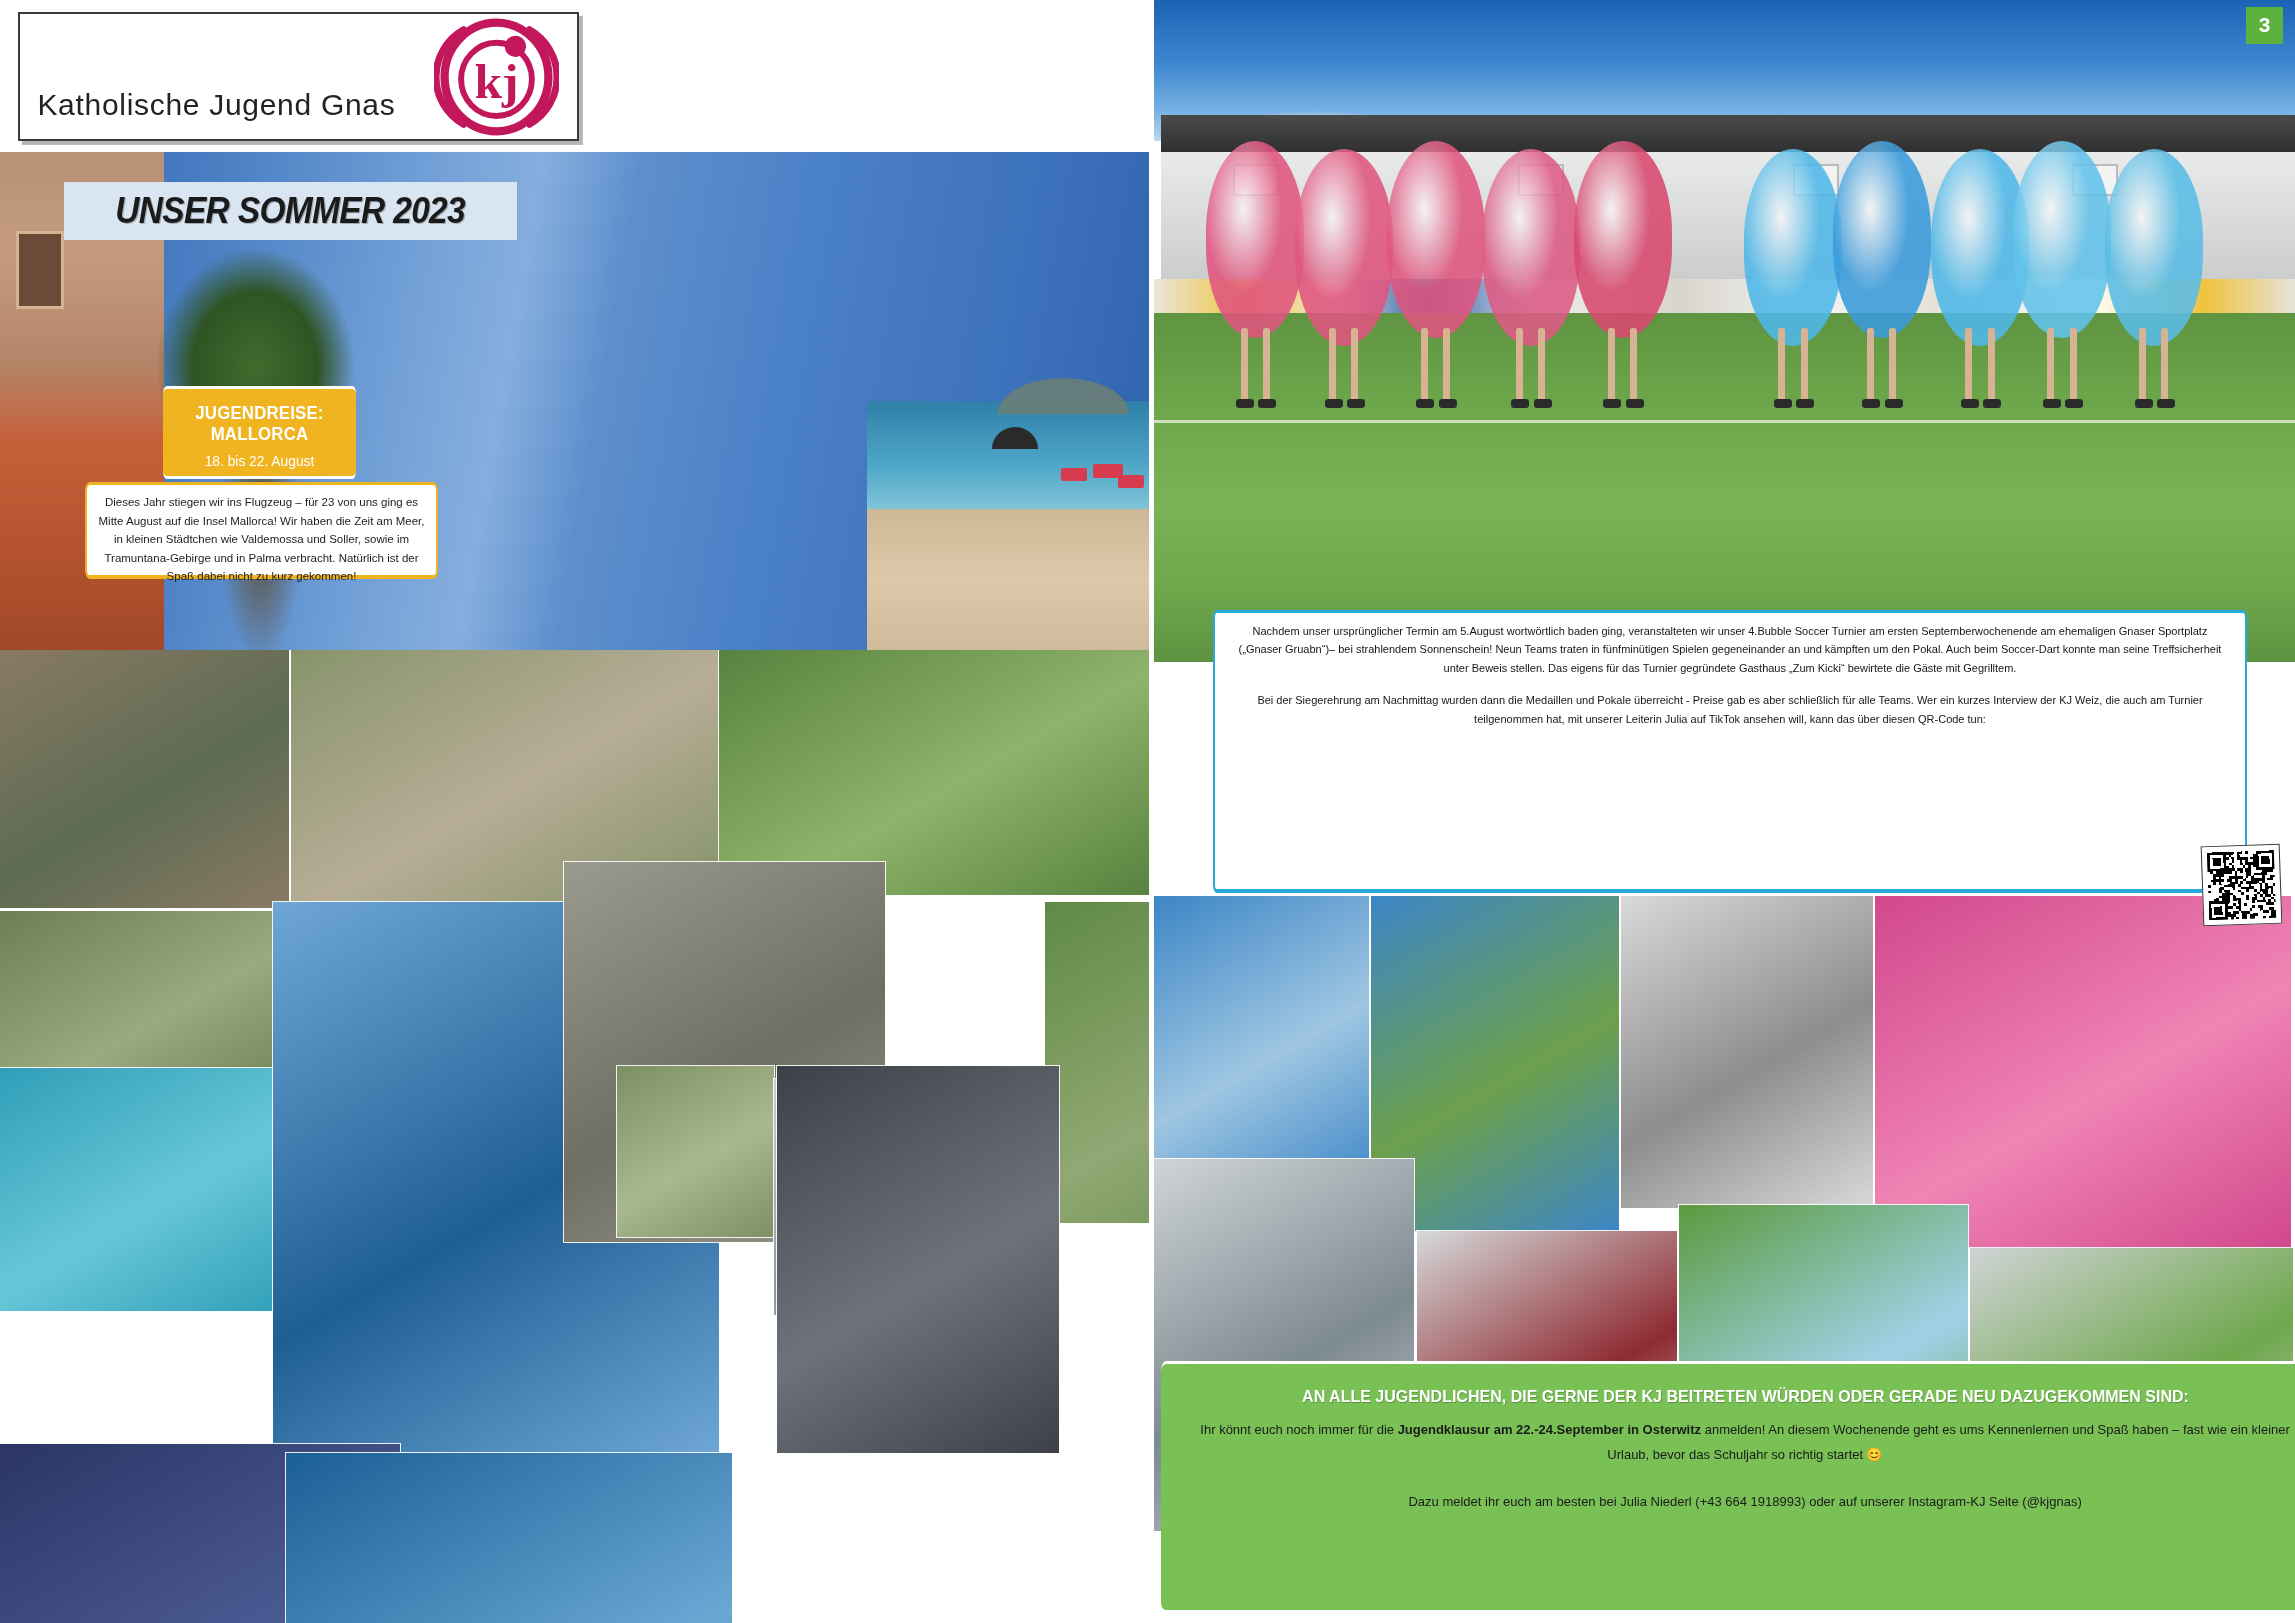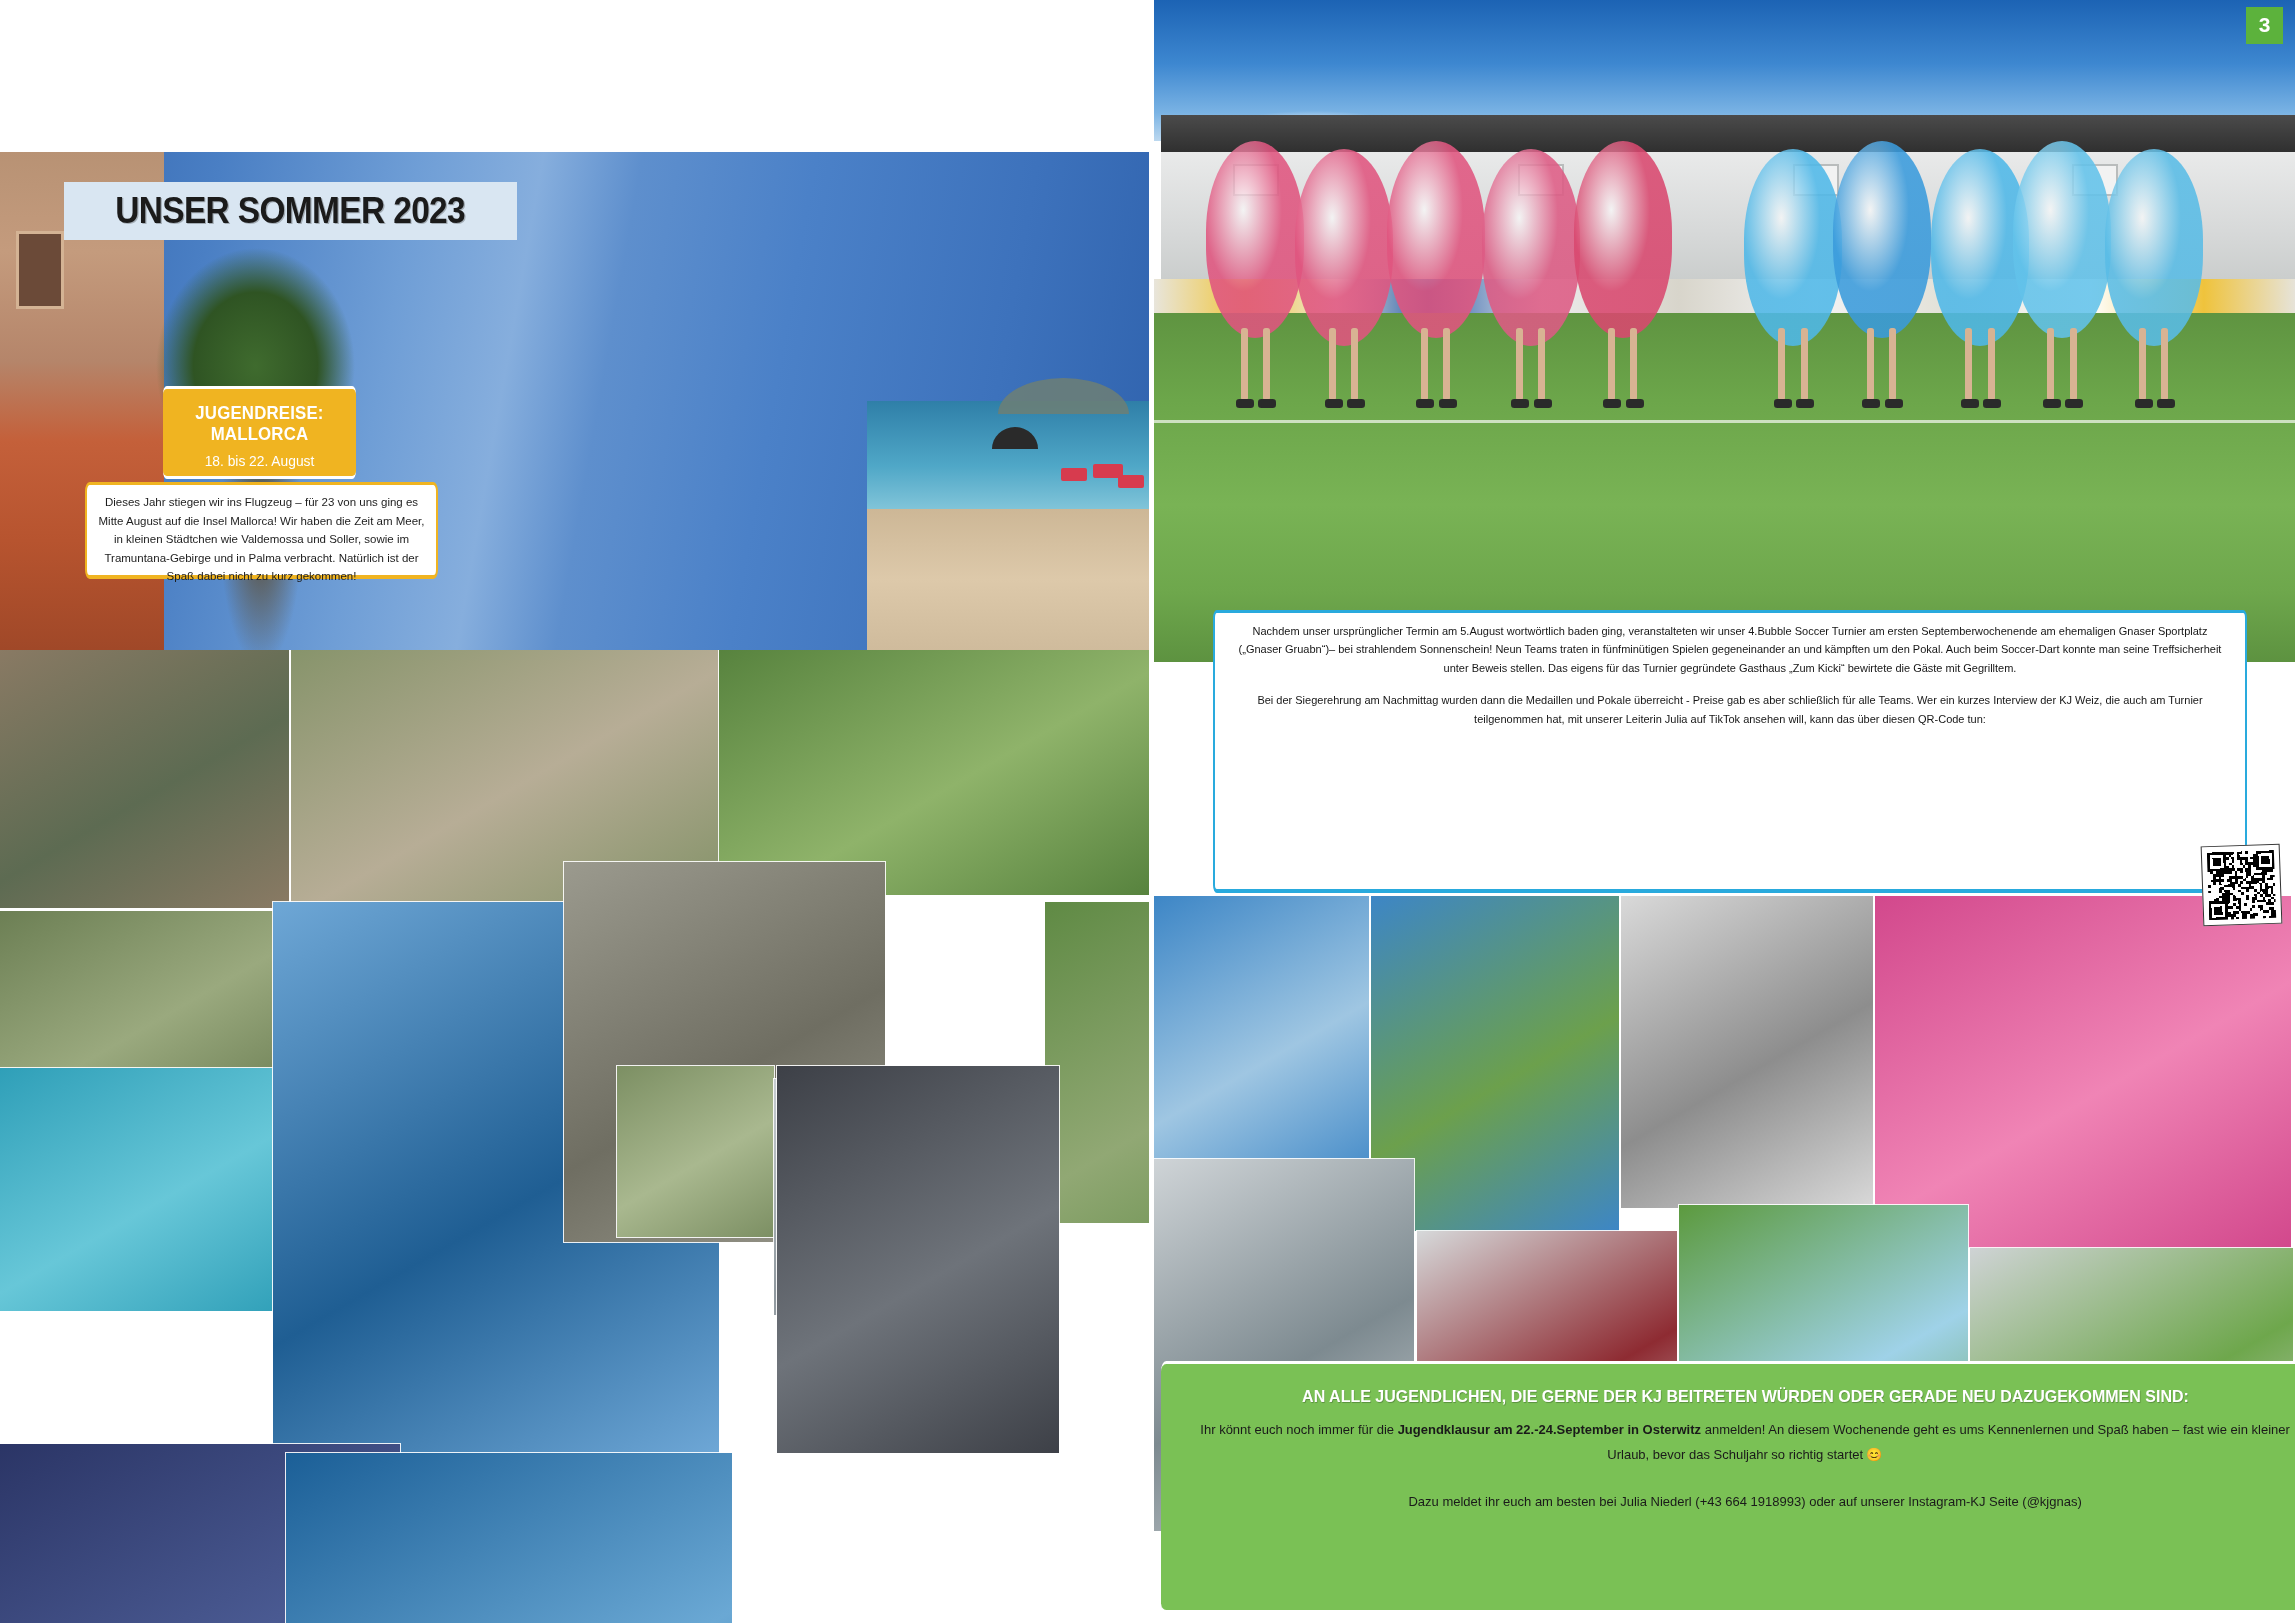--- a/index.html
+++ b/index.html
@@ -36,21 +36,21 @@
   .hero-beach { position:absolute; right:0; top:357px; width:282px; height:141px;
       background:linear-gradient(180deg,#cdb796 0%,#ddc9aa 50%,#cfbb9c 100%); }
   .hero-cliff { position:absolute; right:19.7px; top:226px; width:131px; height:36px;
       background:#6d7f74; border-radius:50% 50% 0 0/100% 100% 0 0; opacity:.85;}
   .hero-umb { position:absolute; right:111px; top:275px; width:46px; height:22px;
       background:#2a2a2a; border-radius:50% 50% 0 0/100% 100% 0 0;}
   .hero-boat { position:absolute; background:#d73b4e; border-radius:2px; }
 
   
   #title-bar { position:absolute; left:64px; top:182px; width:453px; height:58px;
-               background:#d9e6f2; z-index:20; display:flex; align-items:center; justify-content:center; }
+               background:#d9e6f2; z-index:20; display:flex; align-items:center; justify-content:center;font-style:italic; }
   #title-bar h1 { font-size:36px; font-weight:900; color:#1b1b1b; letter-spacing:-0.7px;
                   transform:scaleX(.93); white-space:nowrap;
                   text-shadow:1.3px 1.3px 0 rgba(0,0,0,.25); }
 
   
   #yellow-banner { position:absolute; left:163px; top:386px; width:193px; height:93px;
                    background:#f0b421; z-index:22; text-align:center;
                    padding-top:14.4px;
                    border-top:3.3px solid #fff; border-bottom:3.9px solid #fff;
                    border-radius:3.9px/7.9px; }
@@ -153,20 +153,33 @@
       <div class="hero-palm"></div>
       <div class="hero-sea"></div>
       <div class="hero-cliff"></div>
       <div class="hero-beach"></div>
       <div class="hero-umb"></div>
       <div class="hero-boat" style="right:26px;top:312px;width:30px;height:14.4px;"></div>
       <div class="hero-boat" style="right:62px;top:316px;width:26px;height:13px;"></div>
       <div class="hero-boat" style="right:5.2px;top:323px;width:26px;height:13px;"></div>
     </div>
 
+    <div id="logo-band">
+      <div id="logo-box">
+        <div id="logo-text">Katholische Jugend Gnas</div>
+        <svg id="logo-mark" viewBox="0 0 100 100">
+          <ellipse cx="50" cy="50" rx="44" ry="46" fill="none" stroke="#c2185b" stroke-width="7"></ellipse>
+          <path d="M22 10 A46 46 0 0 0 22 90" fill="none" stroke="#c2185b" stroke-width="6" stroke-linecap="round"></path>
+          <path d="M78 10 A46 46 0 0 1 78 90" fill="none" stroke="#c2185b" stroke-width="6" stroke-linecap="round"></path>
+          <ellipse cx="50" cy="52" rx="30" ry="31" fill="none" stroke="#c2185b" stroke-width="5"></ellipse>
+          <text x="50" y="68" text-anchor="middle" font-size="42" font-weight="700" fill="#c2185b" font-family="Liberation Serif, serif">kj</text>
+          <circle cx="66" cy="24" r="9" fill="#c2185b"></circle>
+        </svg>
+      </div>
+    </div>
 
     <div id="title-bar">
       <h1>UNSER SOMMER 2023</h1>
     </div>
 
     <div id="yellow-banner">
       <div class="bt">JUGENDREISE: MALLORCA</div>
       <div class="bs">18. bis 22. August</div>
     </div>
 

